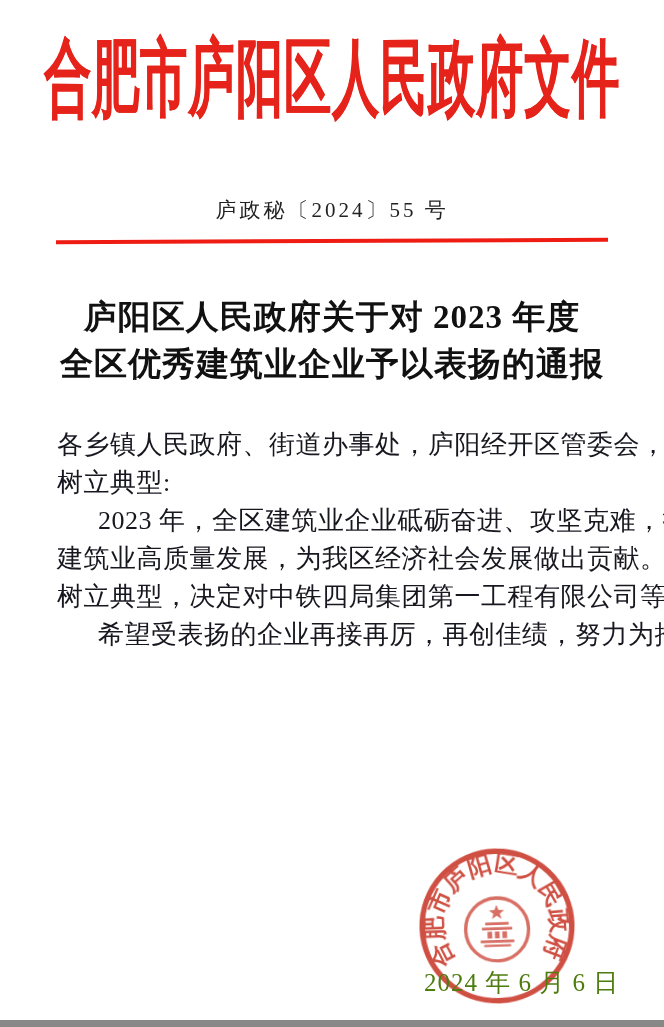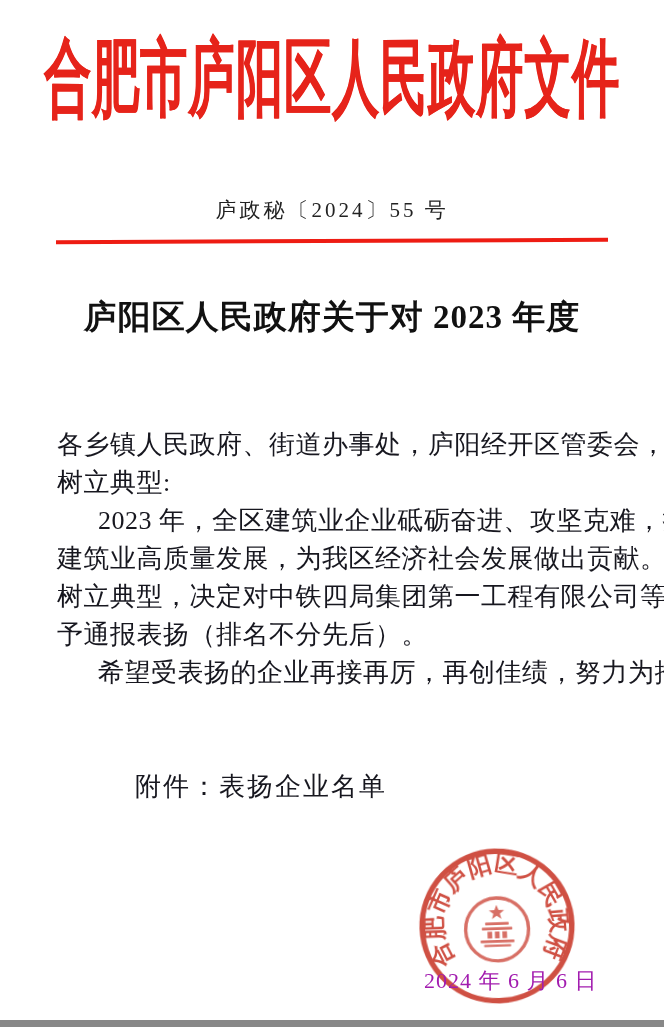--- a/index.html
+++ b/index.html
@@ -91,53 +91,52 @@
     width: 170px;
     height: 170px;
     opacity: 0.88;
     filter: blur(0.4px);
     transform: rotate(-2deg);
   }
   .date-line {
     position: absolute;
     left: 424px;
     top: 966px;
-    font-size: 22px;
+    font-size: 25px;
     letter-spacing: 1px;
-    color: #a21caf;
+    color: #4d7c0f;
     white-space: nowrap;
     z-index: 5;
   }
 </style>
 </head>
 <body>
 
 <div class="page">
 
   <div class="header-title">合肥市庐阳区人民政府文件</div>
 
   <div class="doc-number">庐政秘〔2024〕55 号</div>
 
   <div class="red-rule"></div>
 
   <div class="doc-title">
     <div>庐阳区人民政府关于对 2023 年度</div>
+    <div>全区优秀建筑业企业予以表扬的通报</div>
   </div>
 
   <div class="body-text">
     <div class="body-line">各乡镇人民政府、街道办事处，庐阳经开区管委会，区住建局，</div>
     <div class="body-line">树立典型:</div>
     <div class="body-line indent">2023 年，全区建筑业企业砥砺奋进、攻坚克难，推动了我区</div>
     <div class="body-line">建筑业高质量发展，为我区经济社会发展做出贡献。为表扬先进，</div>
     <div class="body-line">树立典型，决定对中铁四局集团第一工程有限公司等 20 家企业给</div>
-    <div class="body-line">予通报表扬（排名不分先后）。</div>
     <div class="body-line indent">希望受表扬的企业再接再厉，再创佳绩，努力为推进我区建</div>
   </div>
 
-  <div class="attachment-line">附件：表扬企业名单</div>
 
   <svg class="seal" viewBox="0 0 200 200">
     <defs>
       <path id="sealArc" d="M 49.6 139.4 A 64 64 0 1 1 150.4 139.4" fill="none"></path>
     </defs>
 
     <circle cx="100" cy="100" r="88" fill="none" stroke="#c9382a" stroke-width="6.5"></circle>
 
     <text font-size="28" font-weight="bold" fill="#c9382a" font-family="Liberation Serif, DejaVu Serif, serif">
       <textPath href="#sealArc" startOffset="0" textLength="282" lengthAdjust="spacing">合肥市庐阳区人民政府</textPath>

